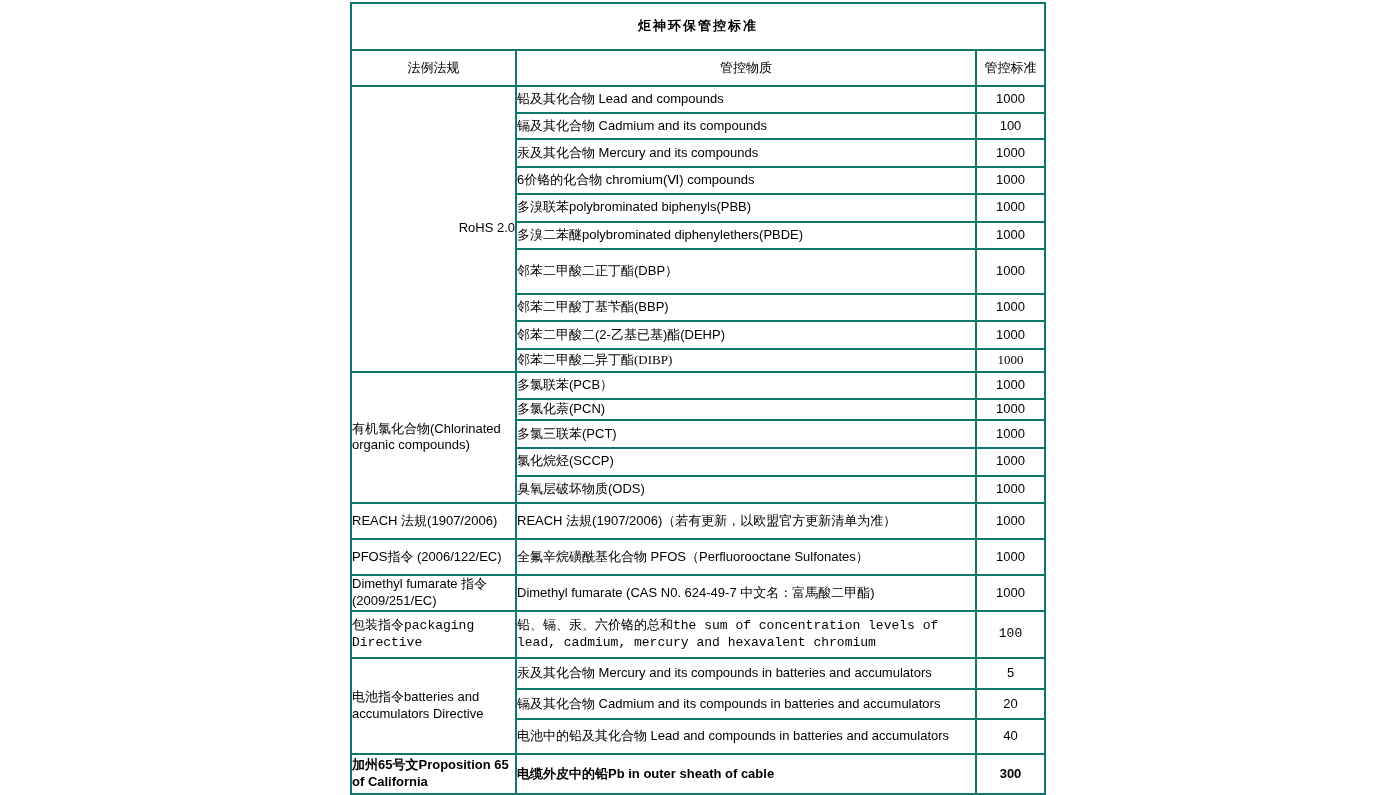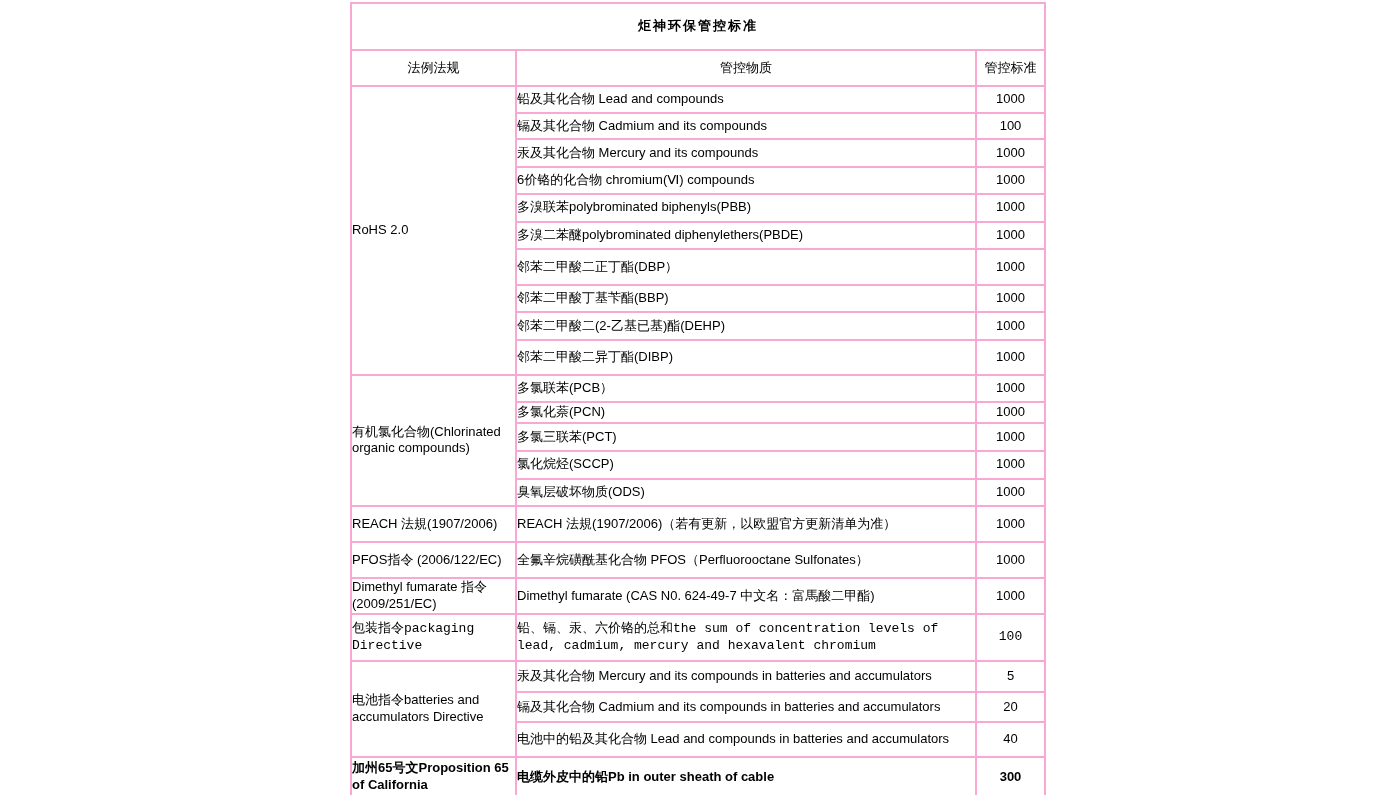--- a/index.html
+++ b/index.html
@@ -22,21 +22,21 @@
     position: absolute;
     left: 350px;
     top: 2px;
   }
   table.standards {
     border-collapse: collapse;
     table-layout: fixed;
     width: 694px;
   }
   table.standards td, table.standards th {
-    border: 2px solid #f9a8d4;
+    border: 2px solid #0f766e;
     vertical-align: middle;
     font-size: 13px;
     line-height: 1.3;
     overflow: hidden;
     padding: 0;
   }
   .title-cell {
     font-size: 31px;
     font-weight: bold;
     text-align: center;
@@ -47,21 +47,21 @@
     font-weight: normal;
     text-align: center;
     font-size: 13px;
     height: 32px;
   }
   td.law {
     text-align: left;
     padding: 0 2px;
   }
   td.law.center {
-    text-align: left;
+    text-align: right;
   }
   td.substance {
     text-align: left;
     padding-left: 3px;
     padding-right: 3px;
   }
   td.limit {
     text-align: center;
   }
 </style>
@@ -104,33 +104,33 @@
           <td class="limit">1000</td>
         </tr>
         <tr style="height:27.4px;">
           <td class="substance">多溴联苯polybrominated biphenyls(PBB)</td>
           <td class="limit">1000</td>
         </tr>
         <tr style="height:27.4px;">
           <td class="substance">多溴二苯醚polybrominated diphenylethers(PBDE)</td>
           <td class="limit">1000</td>
         </tr>
-        <tr style="height:36px;">
+        <tr style="height:45px;">
           <td class="substance">邻苯二甲酸二正丁酯(DBP）</td>
           <td class="limit">1000</td>
         </tr>
         <tr style="height:27.4px;">
           <td class="substance">邻苯二甲酸丁基苄酯(BBP)</td>
           <td class="limit">1000</td>
         </tr>
         <tr style="height:27.4px;">
           <td class="substance">邻苯二甲酸二(2-乙基已基)酯(DEHP)</td>
           <td class="limit">1000</td>
         </tr>
-        <tr style="height:35px;">
+        <tr style="height:23px;font-family:Liberation Serif, serif;">
           <td class="substance">邻苯二甲酸二异丁酯(DIBP)</td>
           <td class="limit">1000</td>
         </tr>
 
         <tr style="height:27.6px;">
           <td class="law" rowspan="5">有机氯化合物(Chlorinated organic compounds)</td>
           <td class="substance">多氯联苯(PCB）</td>
           <td class="limit">1000</td>
         </tr>
         <tr style="height:21px;">

